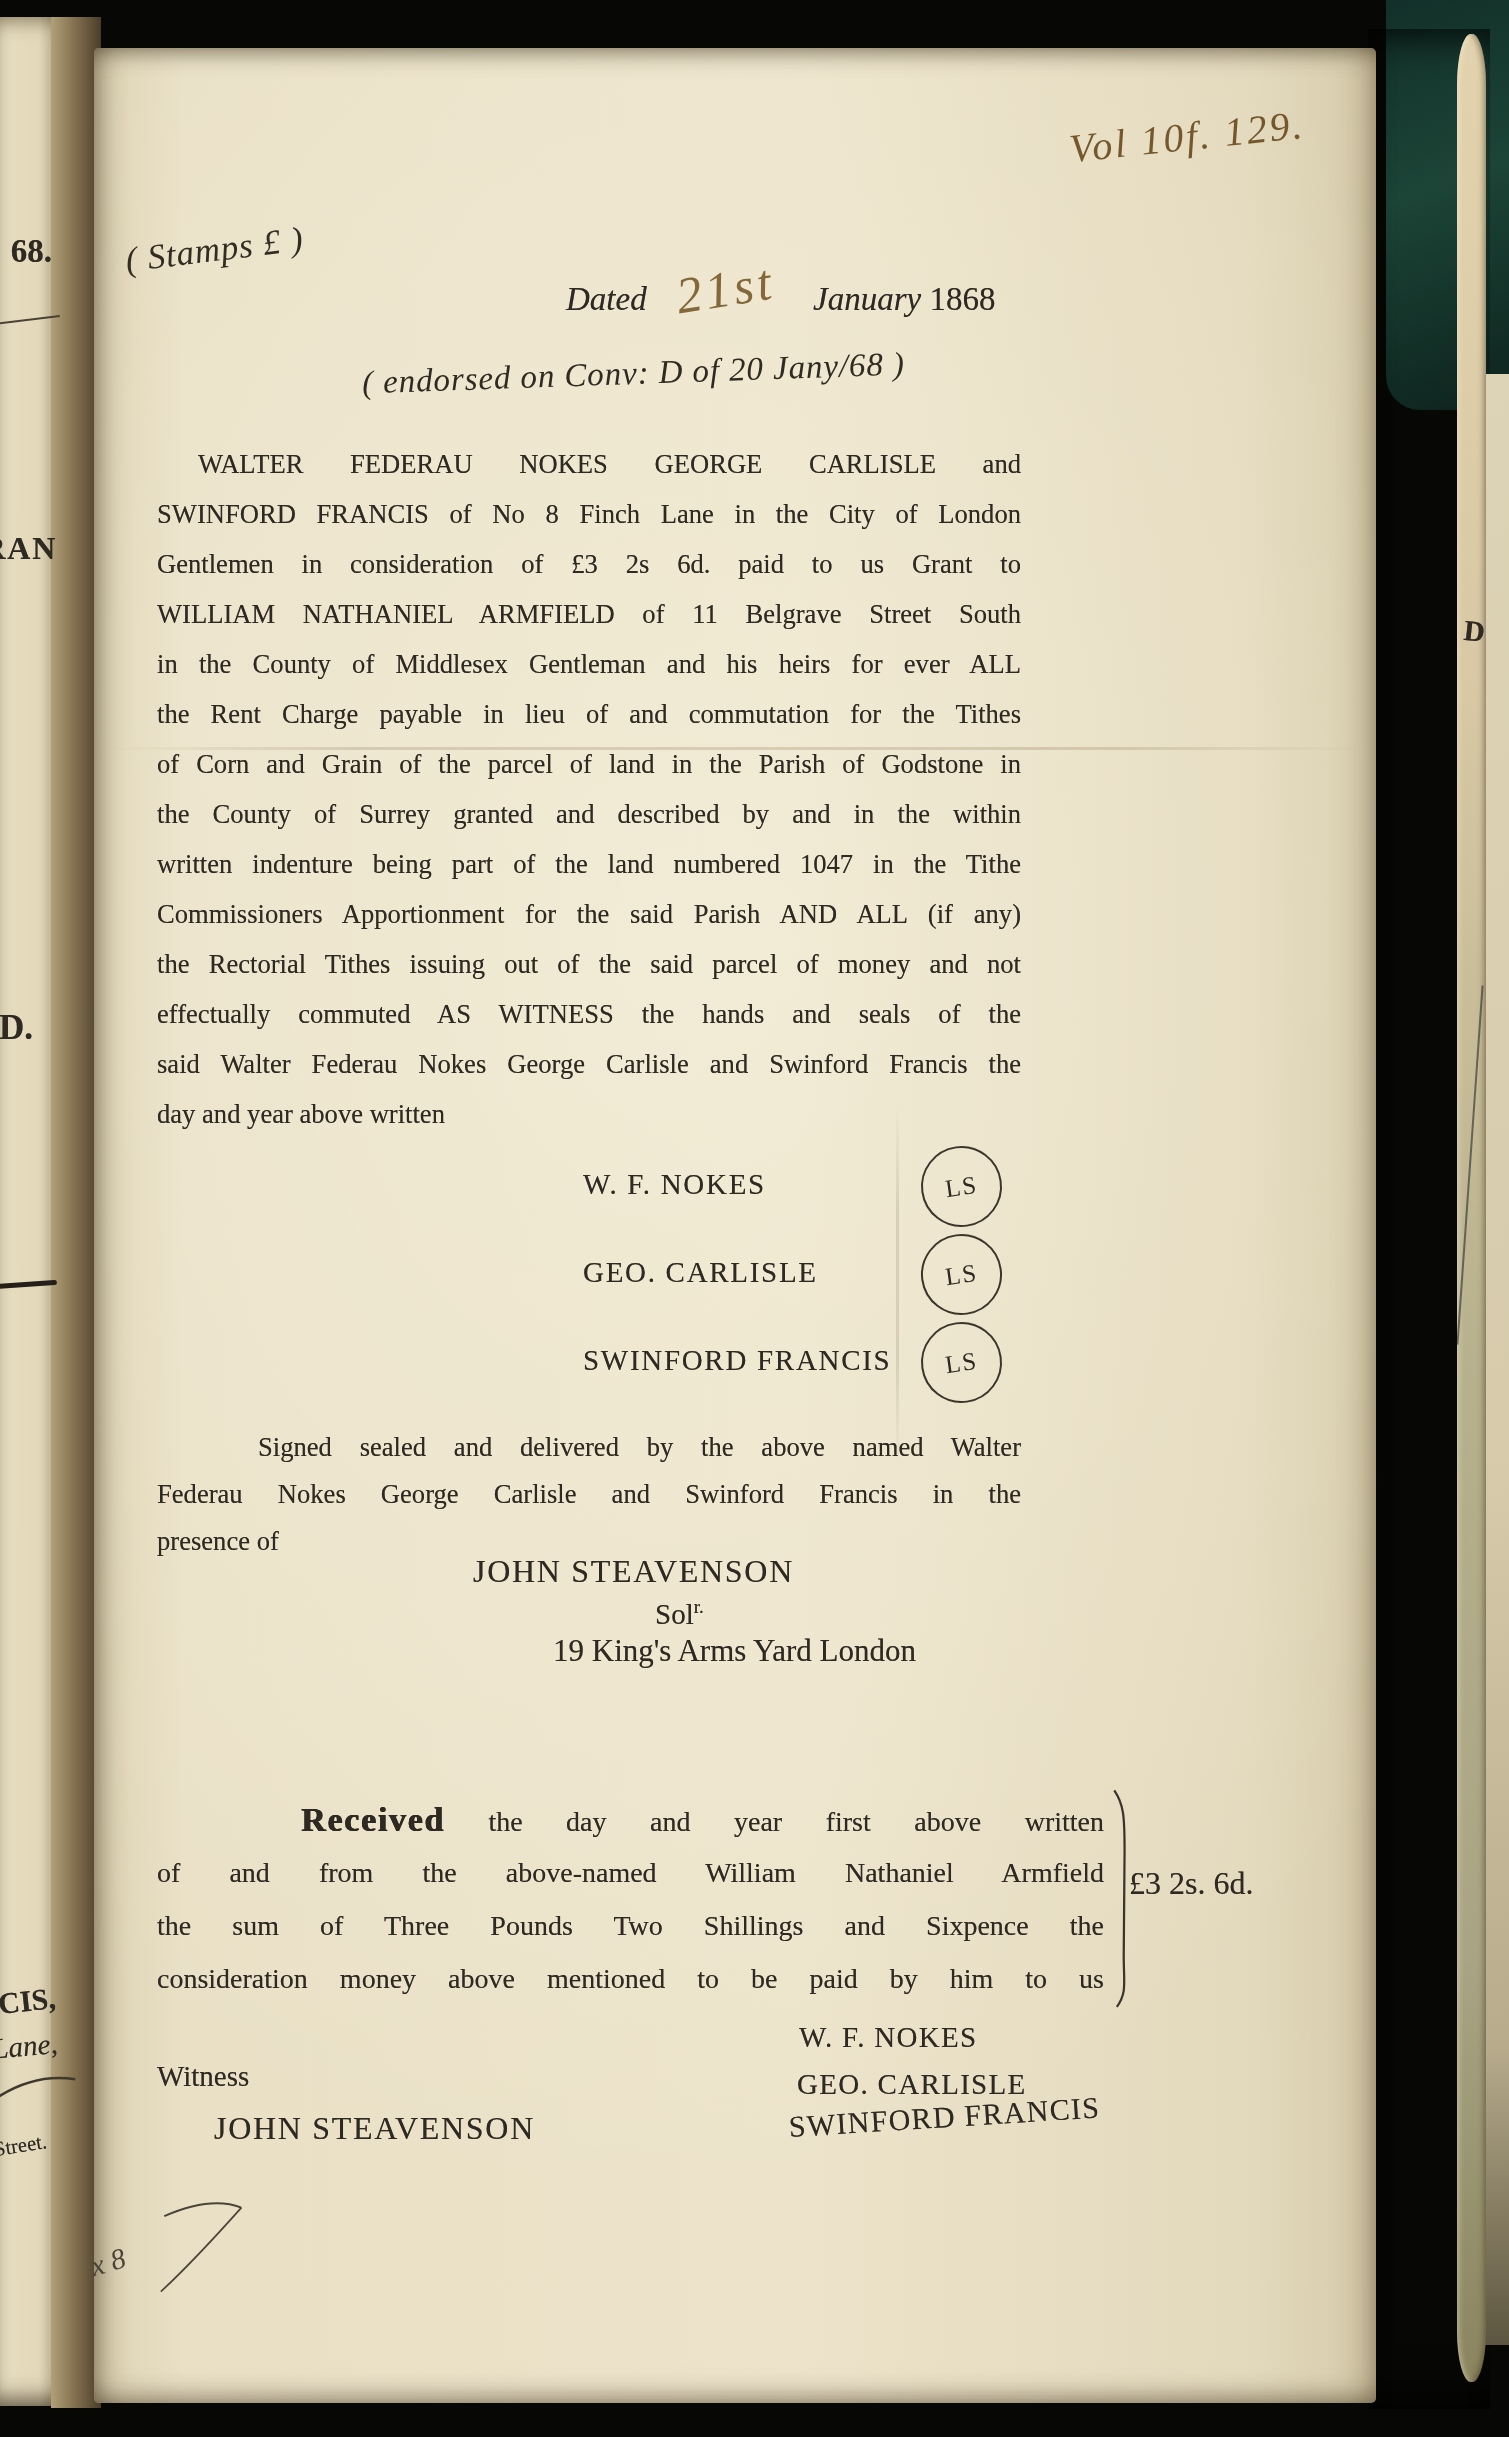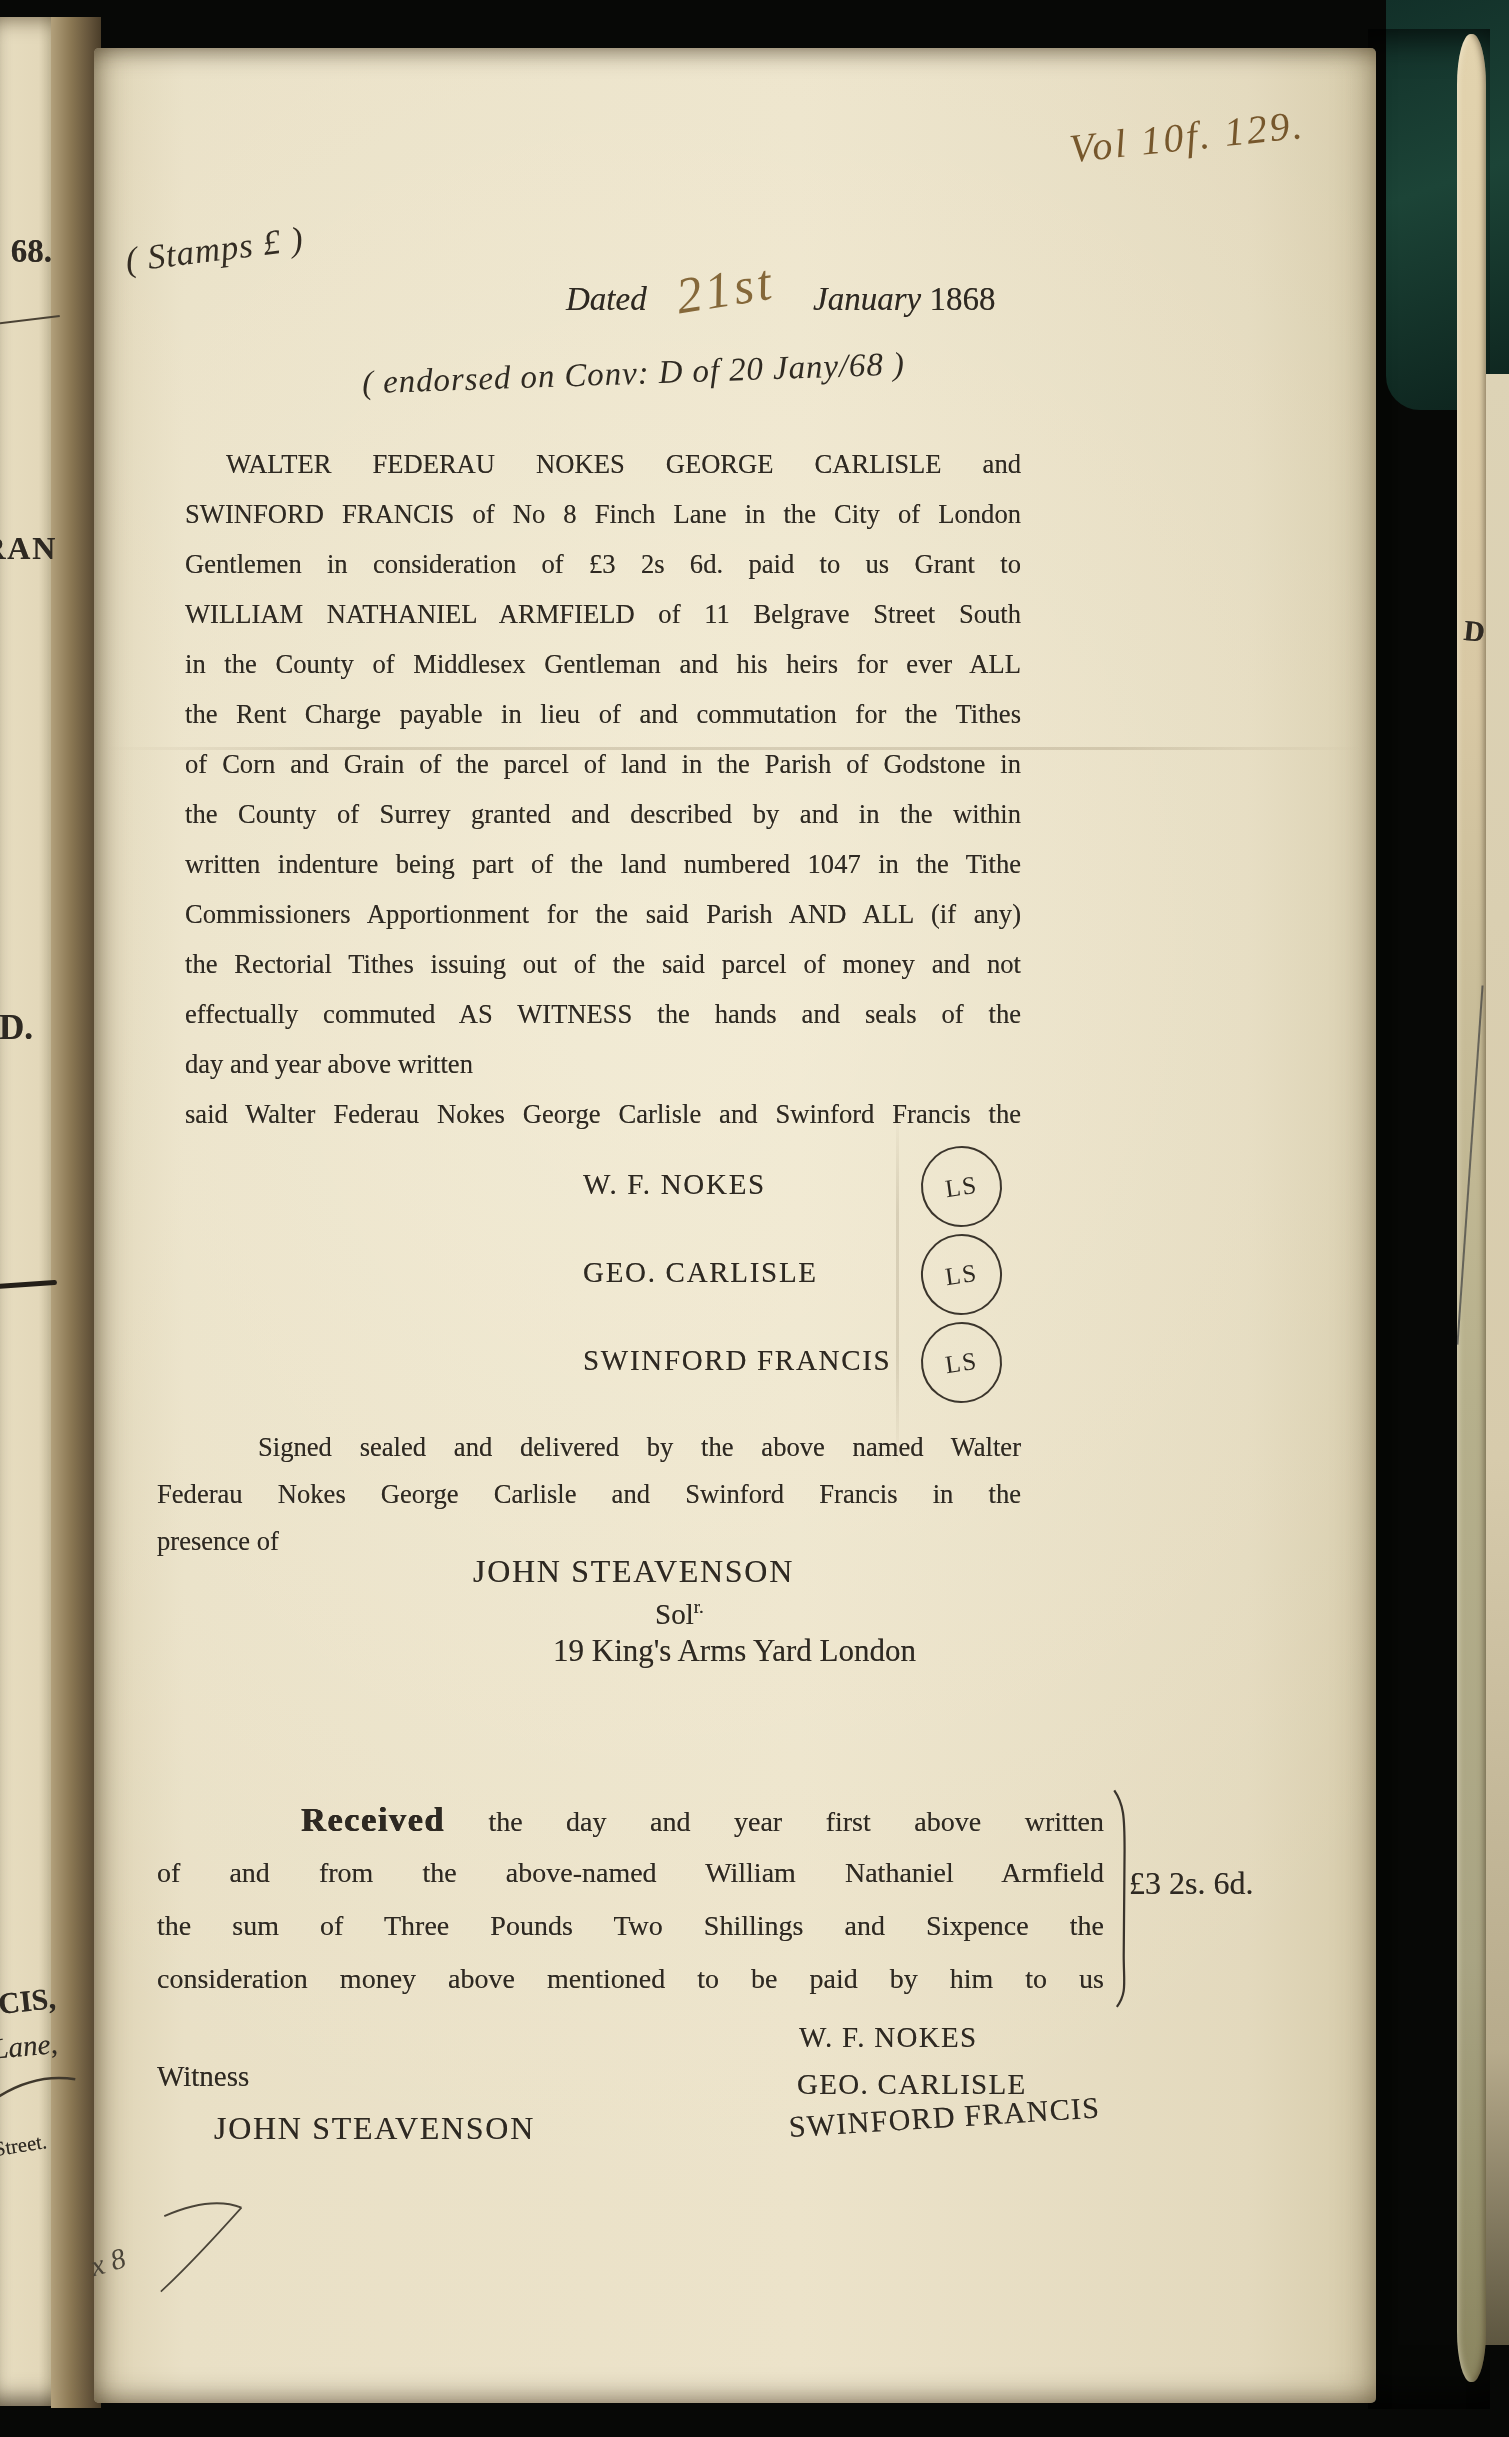--- a/index.html
+++ b/index.html
@@ -93,21 +93,21 @@
     color:#85683a;transform:rotate(-9deg);letter-spacing:3.4px;
   }
   .dated-rest{position:absolute;left:247px;top:0;font-size:33px;white-space:nowrap;}
   .dated-rest .month{font-style:italic;}
   .endorsement{
     position:absolute;left:362px;top:355px;z-index:5;
     font-size:33px;color:#2f2a22;transform:rotate(-2deg);letter-spacing:0.9px;white-space:nowrap;
   }
   
   .deed-body{position:absolute;left:157px;top:439px;width:864px;z-index:5;font-size:26.6px;}
-  .deed-body .line{height:50px;line-height:50px;text-align:justify;text-align-last:justify;white-space:normal;margin-left:28px;}
+  .deed-body .line{height:50px;line-height:50px;text-align:justify;text-align-last:justify;white-space:normal;}
   .deed-body .line.first{text-indent:41px;}
   .deed-body .line.last{text-align-last:left;}
   
   .seal-row{position:absolute;z-index:5;left:583px;width:446px;height:82px;}
   .seal-name{position:absolute;left:0;top:22px;font-size:29px;letter-spacing:1.7px;white-space:nowrap;}
   .seal-circle{
     position:absolute;left:338px;top:0;width:77px;height:77px;border-radius:50%;
     border:2.6px solid #3b352c;transform:rotate(-8deg);
     display:flex;align-items:center;justify-content:center;
   }
@@ -190,22 +190,22 @@
     <div class="line">Gentlemen in consideration of £3 2s 6d. paid to us Grant to</div>
     <div class="line">WILLIAM NATHANIEL ARMFIELD of 11 Belgrave Street South</div>
     <div class="line">in the County of Middlesex Gentleman and his heirs for ever ALL</div>
     <div class="line">the Rent Charge payable in lieu of and commutation for the Tithes</div>
     <div class="line">of Corn and Grain of the parcel of land in the Parish of Godstone in</div>
     <div class="line">the County of Surrey granted and described by and in the within</div>
     <div class="line">written indenture being part of the land numbered 1047 in the Tithe</div>
     <div class="line">Commissioners Apportionment for the said Parish AND ALL (if any)</div>
     <div class="line">the Rectorial Tithes issuing out of the said parcel of money and not</div>
     <div class="line">effectually commuted AS WITNESS the hands and seals of the</div>
+    <div class="line">said Walter Federau Nokes George Carlisle and Swinford Francis the</div>
     <div class="line last">day and year above written</div>
-    <div class="line">said Walter Federau Nokes George Carlisle and Swinford Francis the</div>
   </div>
 
   <div class="seal-row" style="top:1146px;">
     <span class="seal-name print">W.  F.  NOKES</span>
     <span class="seal-circle">
         <span>LS</span>
       </span>
   </div>
   <div class="seal-row" style="top:1234px;">
     <span class="seal-name print">GEO.  CARLISLE</span>

